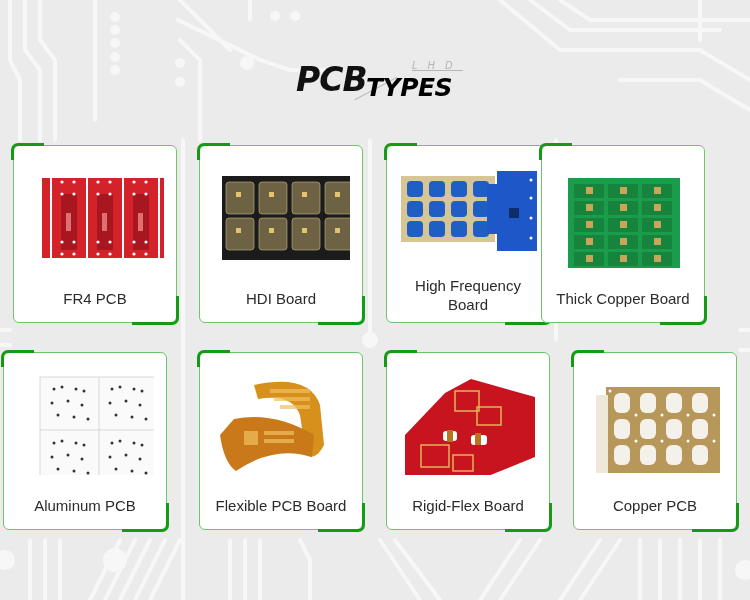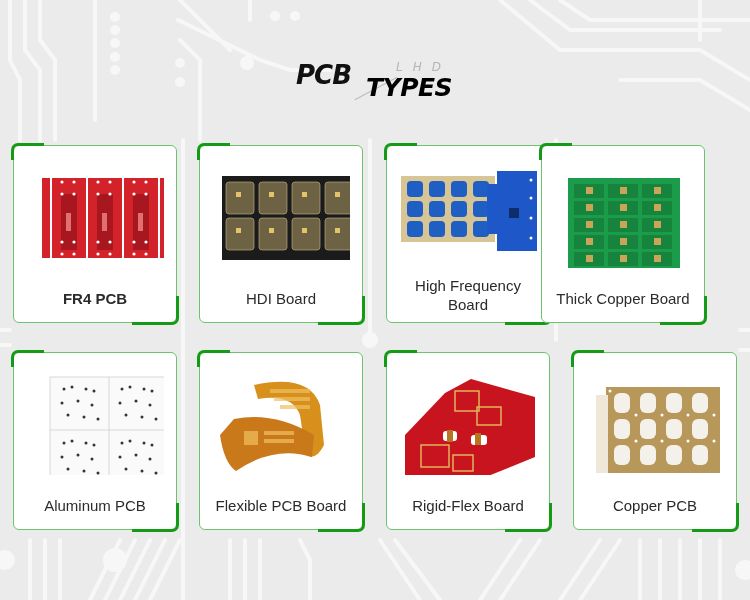--- a/index.html
+++ b/index.html
@@ -8,26 +8,26 @@
     background: #ebebeb;
     font-family: "Liberation Sans", sans-serif;
   }
   .bg-svg { position: absolute; left: 0; top: 0; width: 750px; height: 600px; }
   .title {
     position: absolute; left: 296px; top: 58px; width: 170px; height: 50px;
   }
   .title .pcb {
     position: absolute; left: 0; top: 2px;
     font-family: "DejaVu Sans", sans-serif; font-weight: bold; font-style: italic;
-    font-size: 26px; color: #111; letter-spacing: -1px;
+    font-size: 33px; color: #111; letter-spacing: -1px;
   }
   .title .lhd {
-    position: absolute; left: 100px; top: 2px;
+    position: absolute; left: 116px; top: 2px;
     font-family: "DejaVu Sans", sans-serif; font-style: italic;
-    font-size: 12px; color: #b5b5b5; letter-spacing: 10px;
+    font-size: 10px; color: #b5b5b5; letter-spacing: 10px; text-decoration: underline;
   }
   .title .types {
     position: absolute; left: 70px; top: 15px;
     font-family: "DejaVu Sans", sans-serif; font-weight: bold; font-style: italic;
     font-size: 25px; color: #000000; letter-spacing: -0.5px;
   }
   .title .slash {
     position: absolute; left: 56px; top: 30px; width: 48px; height: 1px;
     background: #bbb; transform: rotate(-28deg);
   }
@@ -122,21 +122,21 @@
   </g>
 </svg>
 
 <div class="title">
   <span class="pcb">PCB</span>
   <span class="slash"></span>
   <span class="lhd">LHD</span>
   <span class="types">TYPES</span>
 </div>
 
-<div class="card" style="left:13px; top:145px;font-weight:bold;">
+<div class="card" style="left:13px; top:145px;">
   <svg class="img" viewBox="0 0 136 100">
     <rect x="14" y="10" width="8" height="80" fill="#d4222b"></rect>
     <rect x="24" y="10" width="34" height="80" fill="#d4222b"></rect>
     <rect x="60" y="10" width="34" height="80" fill="#d4222b"></rect>
     <rect x="96" y="10" width="34" height="80" fill="#d4222b"></rect>
     <rect x="132" y="10" width="4" height="80" fill="#d4222b"></rect>
     <rect x="33" y="26" width="16" height="56" fill="#a81620"></rect>
     <rect x="69" y="26" width="16" height="56" fill="#a81620"></rect>
     <rect x="105" y="26" width="16" height="56" fill="#a81620"></rect>
     <rect x="38" y="45" width="5" height="18" fill="#e07070"></rect>
@@ -263,21 +263,21 @@
         <rect x="64" y="70" width="7" height="7"></rect>
         <rect x="98" y="70" width="7" height="7"></rect>
       <rect x="30" y="87" width="7" height="7"></rect>
         <rect x="64" y="87" width="7" height="7"></rect>
         <rect x="98" y="87" width="7" height="7"></rect>
     </g>
   </svg>
   <div class="label" style="white-space:nowrap;">Thick Copper Board</div>
 </div>
 
-<div class="card" style="left:13px; top:352px;padding-left:13px;">
+<div class="card" style="left:3px; top:352px;padding-left:13px;">
   <svg class="img" viewBox="0 0 136 100">
     <rect x="22" y="2" width="118" height="108" fill="#fafafa" stroke="#cfcfcf" stroke-width="0.8"></rect>
     <line x1="81" y1="2" x2="81" y2="110" stroke="#cfcfcf" stroke-width="0.8"></line>
     <line x1="22" y1="55" x2="140" y2="55" stroke="#cfcfcf" stroke-width="0.8"></line>
     <g fill="#333">
       <circle cx="36" cy="14" r="1.5"></circle>
         <circle cx="44" cy="12" r="1.5"></circle>
         <circle cx="58" cy="14" r="1.5"></circle>
         <circle cx="66" cy="16" r="1.5"></circle>
       <circle cx="34" cy="28" r="1.5"></circle>

